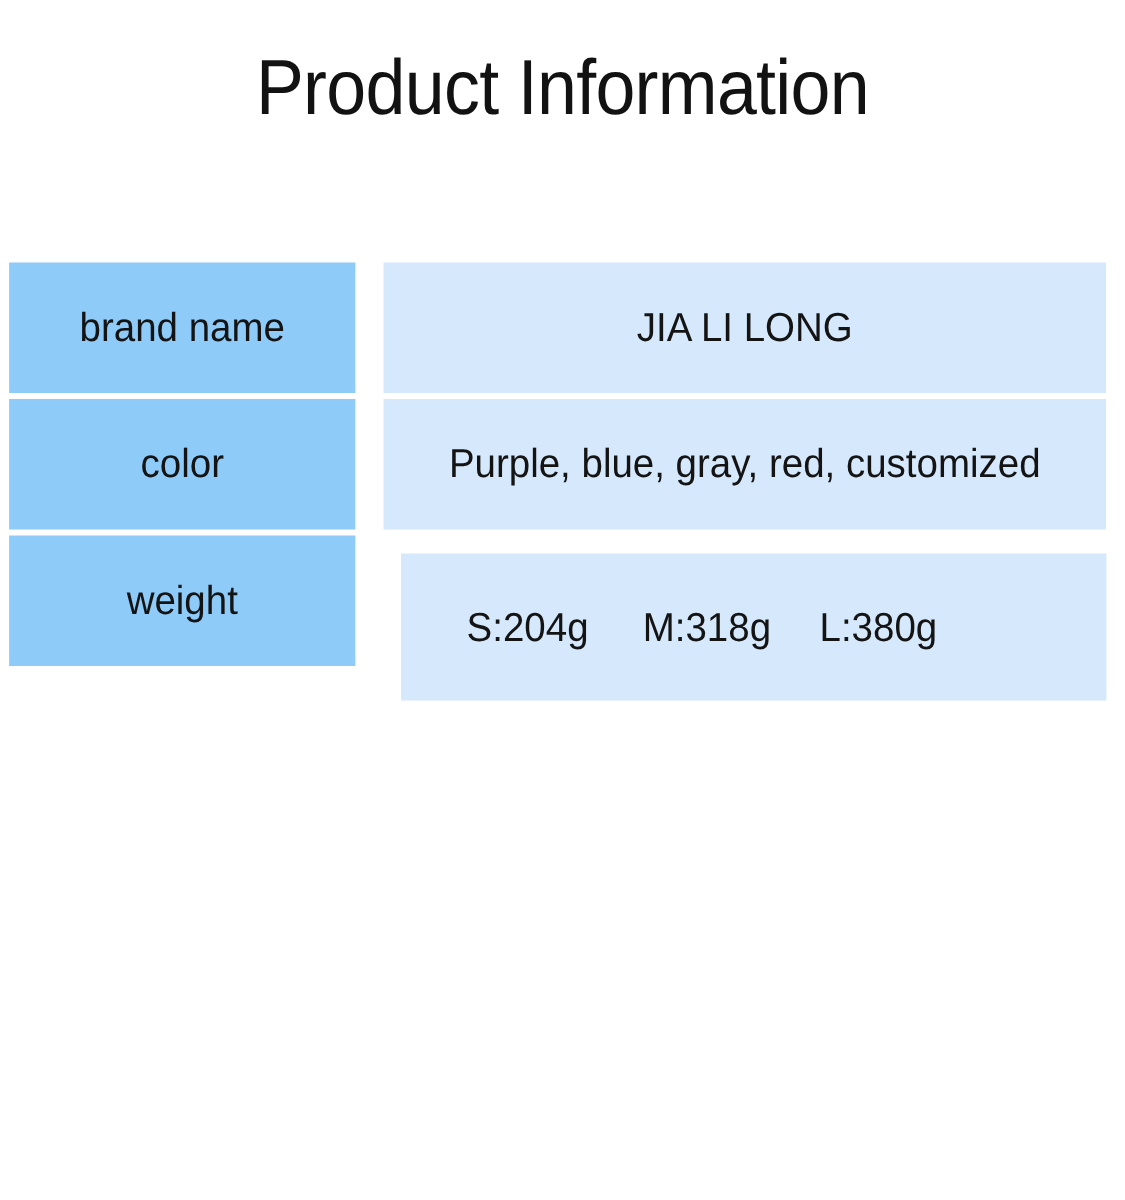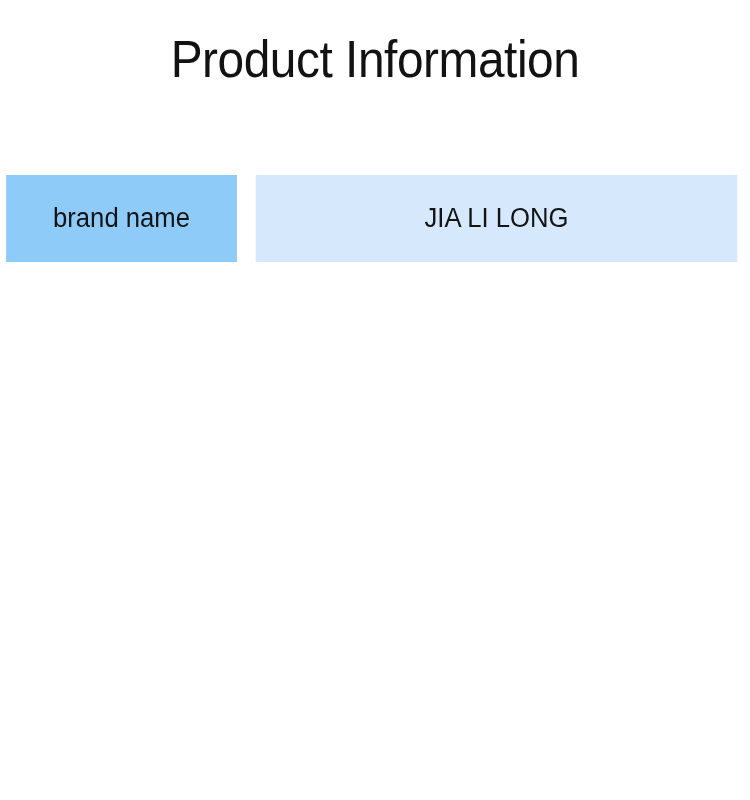--- a/index.html
+++ b/index.html
@@ -116,17 +116,31 @@
 
   <div class="spec-table">
 
     <div class="spec-row">
       <div class="spec-label">brand name</div>
       <div class="spec-value">JIA LI LONG</div>
     </div>
 
 
 
+    <div class="spec-row">
+      <div class="spec-label">color</div>
+      <div class="spec-value">Purple, blue, gray, red, customized</div>
+    </div>
 
 
+    <div class="spec-row row-weight">
+      <div class="spec-label">weight</div>
+      <div class="spec-value">
+        <span class="weight-part">S:204g</span>
+        <span class="weight-gap-1"></span>
+        <span class="weight-part">M:318g</span>
+        <span class="weight-gap-2"></span>
+        <span class="weight-part">L:380g</span>
+      </div>
+    </div>
 
   </div>
 </div>
 
 </body></html>

